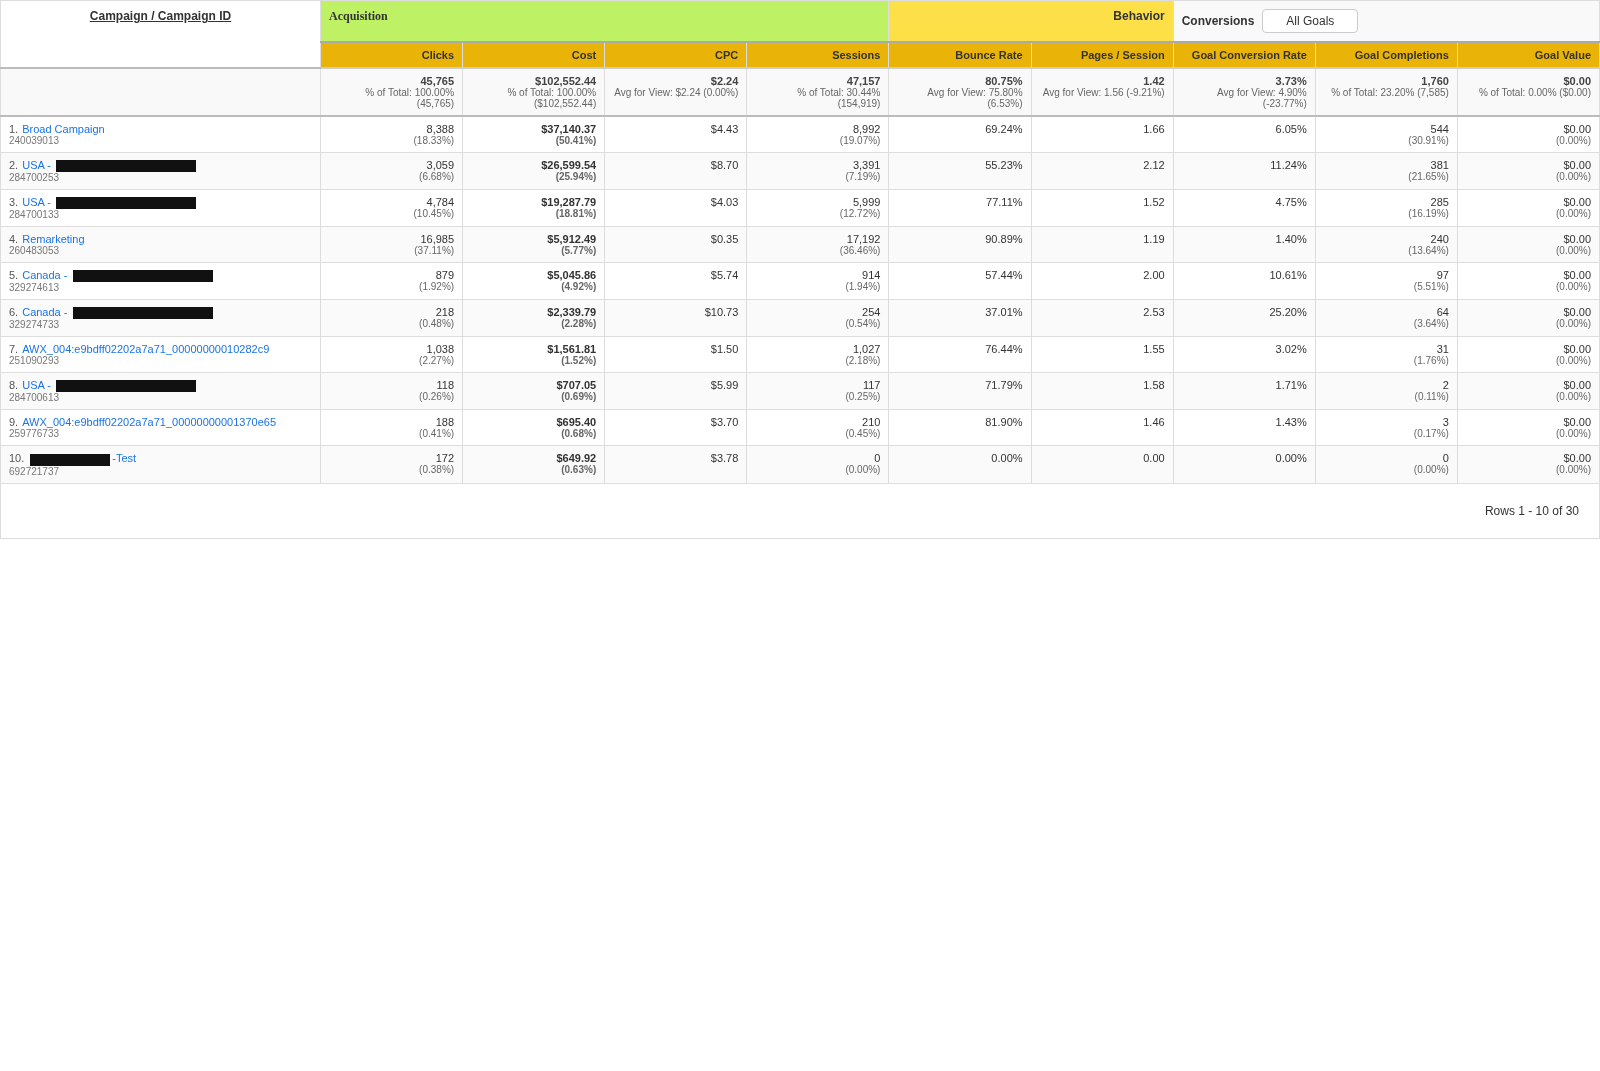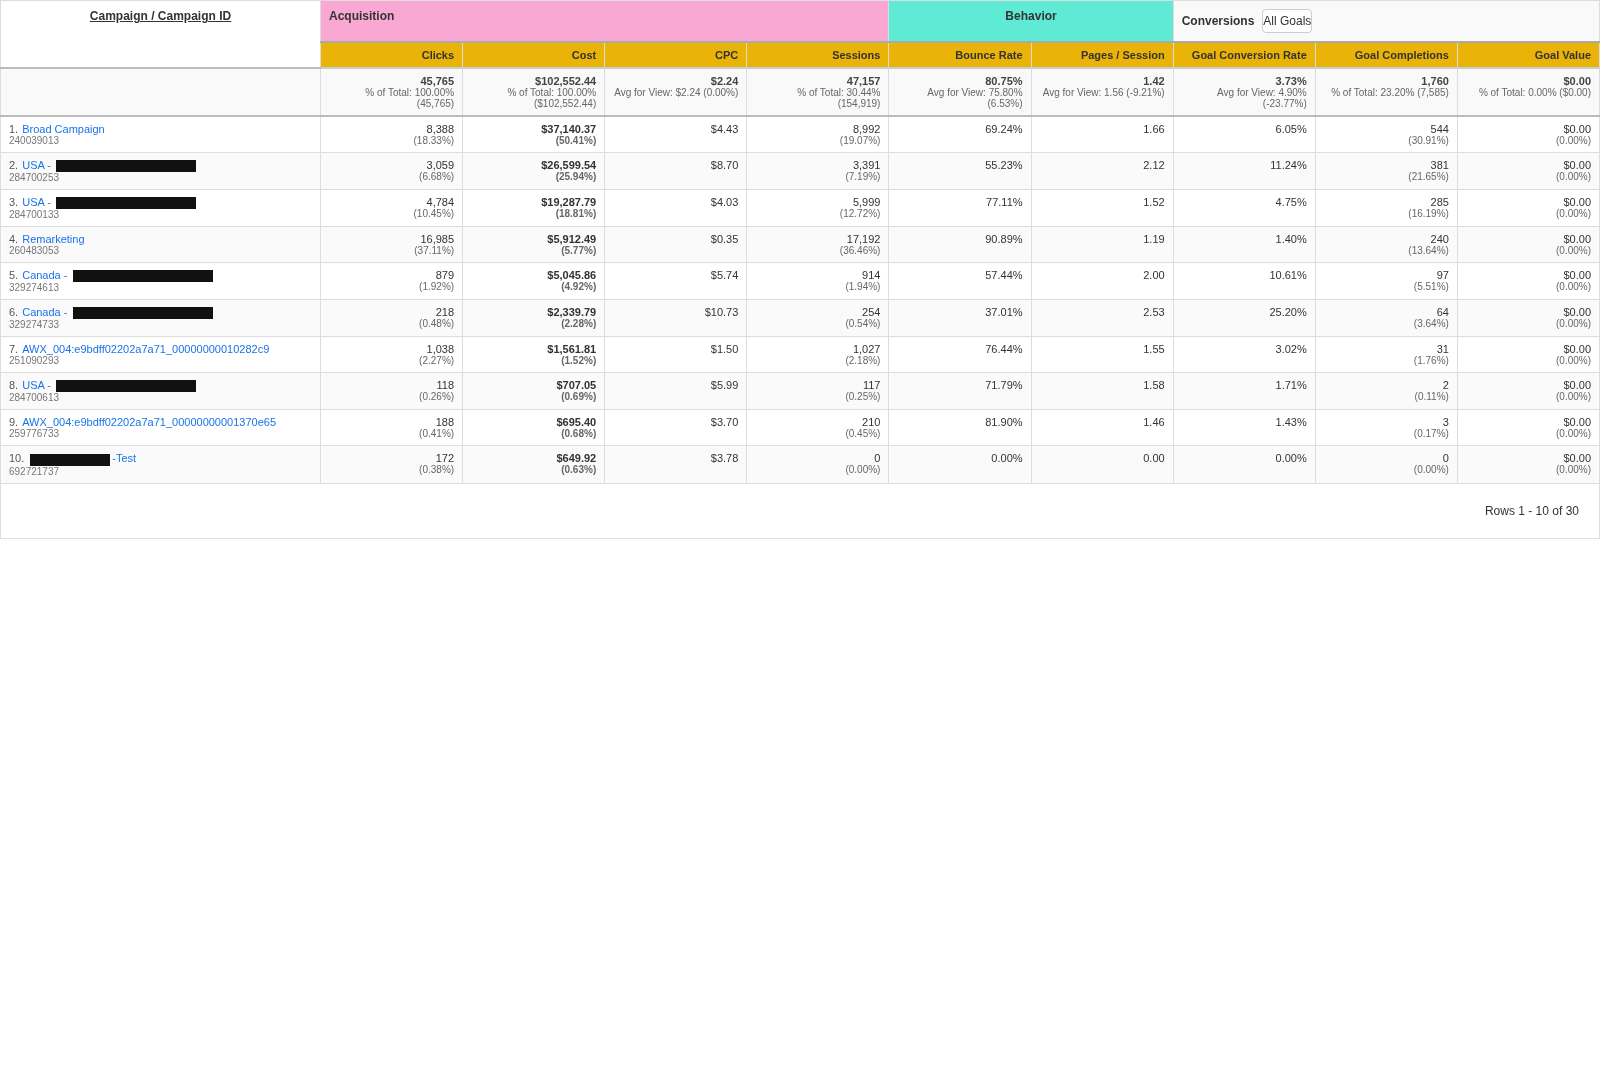--- a/index.html
+++ b/index.html
@@ -73,21 +73,21 @@
     .redacted-bar-sm {
       display: inline-block;
       background: #111;
       height: 12px;
       width: 80px;
       vertical-align: middle;
       margin: 0 2px;
     }
     .all-goals-btn {
       display: inline-block;
-      padding: 4px 0;
+      padding: 4px 23px;
       border: 1px solid #ccc;
       border-radius: 4px;
       background: #fff;
       cursor: pointer;
       font-size: 12px;
       color: #333;
       margin-left: 8px;
     }
     .footer-row td {
       text-align: right;
@@ -108,24 +108,24 @@
 <body>
 
 <div class="table-wrapper">
   <table>
 
     <thead>
       <tr class="header-span-row">
         <th class="col-campaign" rowspan="2" style="border-bottom:2px solid #bbb;text-decoration:underline;">
           <span>Campaign / Campaign ID</span>
         </th>
-        <th colspan="4" style="background:#f9a8d4;font-weight:bold;text-align:left;border-bottom:2px solid #aaa;">
+        <th colspan="4" style="background:#bef264;font-weight:bold;text-align:left;border-bottom:2px solid #aaa;font-family:Liberation Serif, serif;">
           <span>Acquisition</span>
         </th>
-        <th colspan="2" style="background:#5eead4;font-weight:bold;text-align:center;border-bottom:2px solid #aaa;">
+        <th colspan="2" style="background:#fde047;font-weight:bold;text-align:right;border-bottom:2px solid #aaa;">
           <span>Behavior</span>
         </th>
         <th colspan="3" style="background:#f9f9f9;font-weight:bold;text-align:left;border-bottom:2px solid #aaa;">
           <span class="conversions-header">
             <span>Conversions</span>
             <button class="all-goals-btn">All Goals</button>
           </span>
         </th>
       </tr>
 

